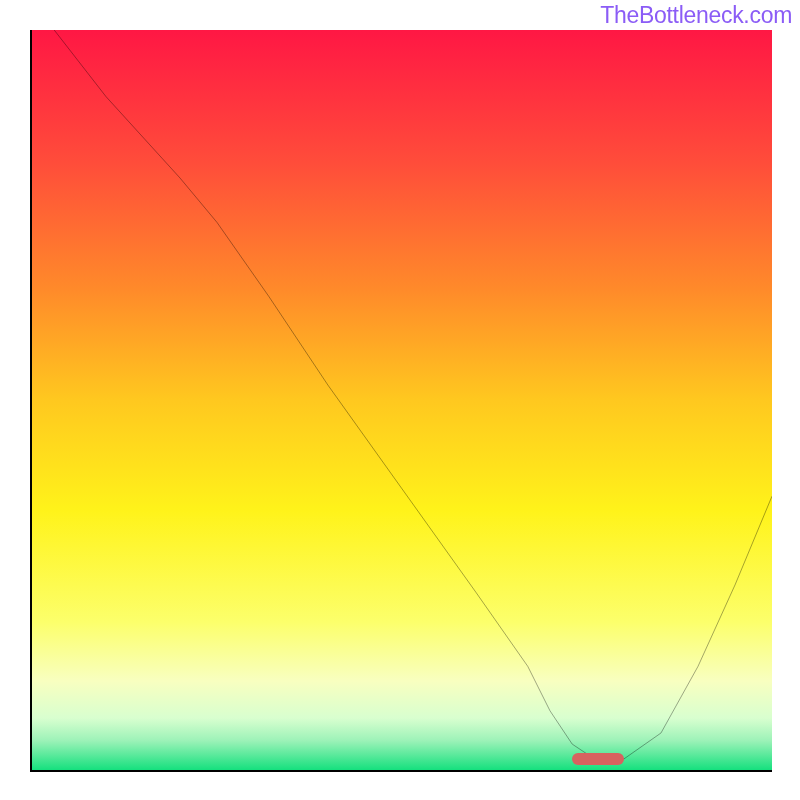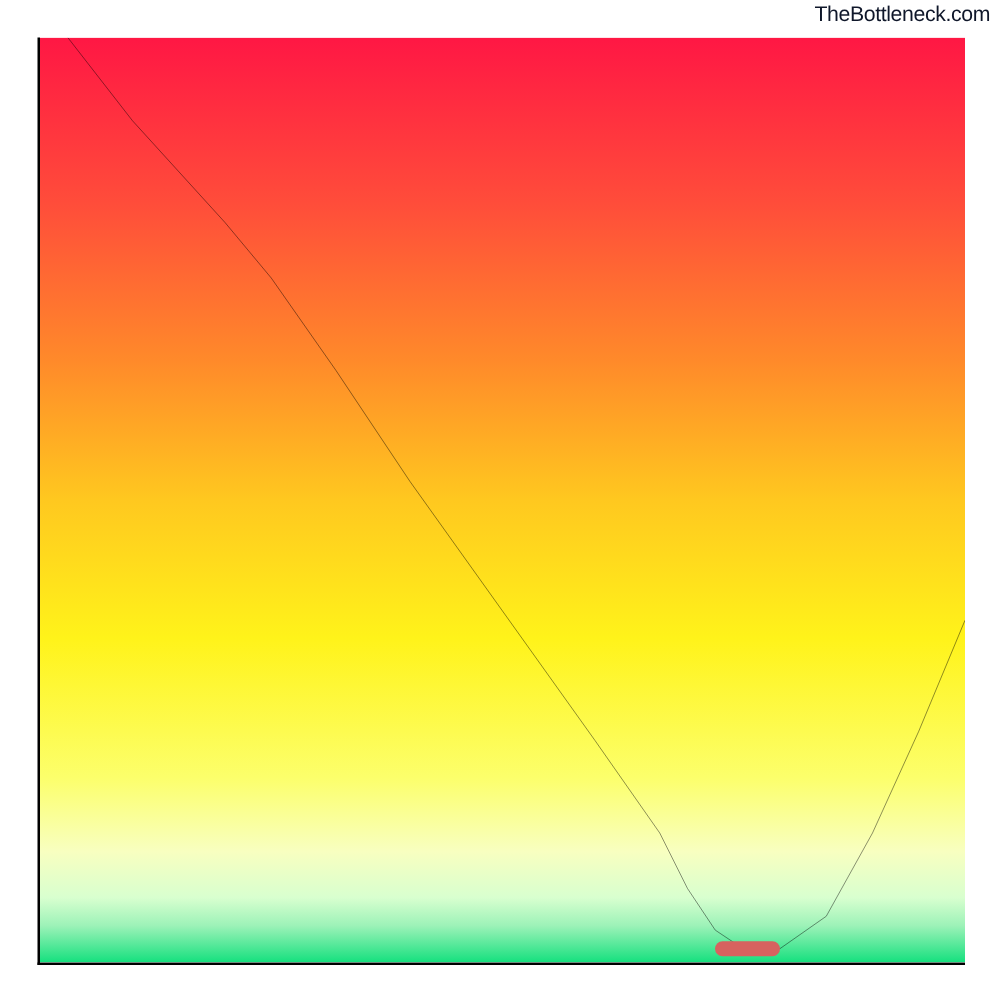--- a/index.html
+++ b/index.html
@@ -13,22 +13,22 @@
   }
   .container {
     position: relative;
     width: 800px;
     height: 800px;
   }
   .watermark {
     position: absolute;
     top: 2px;
     right: 8px;
-    font-size: 17px;
-    color: #0f172a;
+    font-size: 23px;
+    color: #8b5cf6;
     font-weight: normal;
     z-index: 10;
     letter-spacing: -0.3px;
     text-align: center;
   }
   .plot-area {
     position: absolute;
     left: 30px;
     top: 30px;
     width: 740px;

